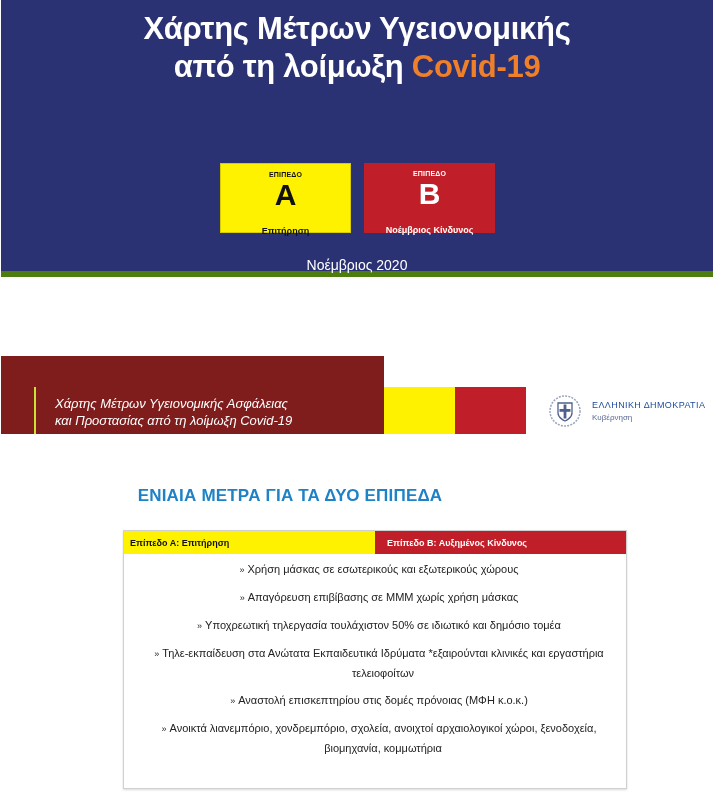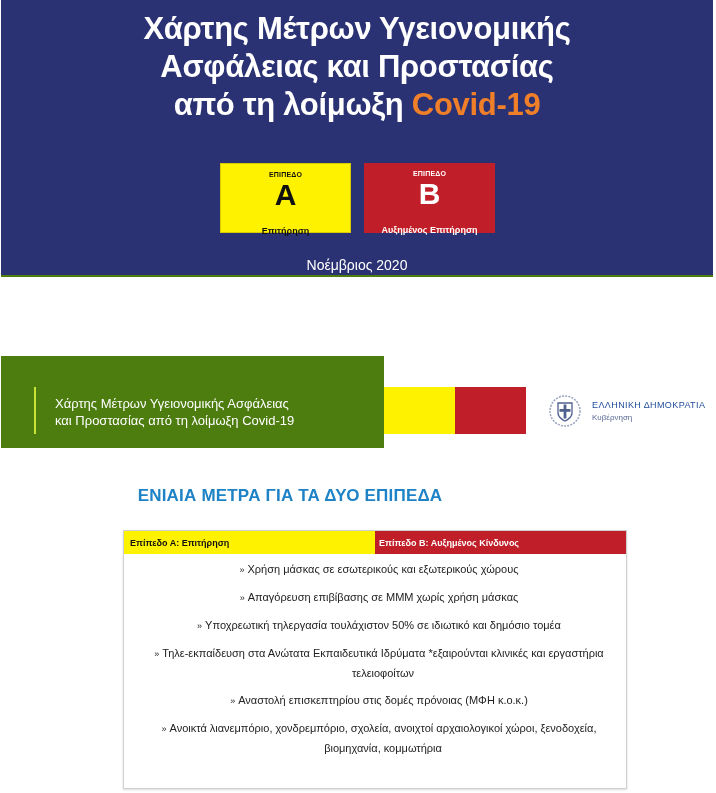--- a/index.html
+++ b/index.html
@@ -3,21 +3,21 @@
 <meta charset="utf-8">
 <style>
   * { box-sizing: border-box; margin: 0; padding: 0; }
   html, body { width: 716px; height: 793px; background: #ffffff; overflow: hidden; }
   body { position: relative; font-family: "Liberation Sans", "DejaVu Sans", sans-serif; }
 
   
   .cover {
     position: absolute; left: 1px; top: 0; width: 712px; height: 277px;
     background: #2b3274;
-    border-bottom: 2px solid #4d7c0f;
+    border-bottom: 6px solid #4d7c0f;
   }
   .cover-title {
     position: absolute; left: 0; top: 10px; width: 712px;
     text-align: center; color: #ffffff; font-weight: bold;
     font-size: 31px; line-height: 38px; letter-spacing: -0.3px;
   }
   .cover-title .accent { color: #f07f2a; }
   .level-box {
     position: absolute; top: 163px; width: 131px; height: 70px;
     text-align: center;
@@ -27,22 +27,23 @@
   .level-box .lvl-kicker { font-size: 7px; font-weight: bold; margin-top: 7px; letter-spacing: 0.2px; }
   .level-box .lvl-letter { font-size: 30px; font-weight: bold; line-height: 30px; margin-top: 2px; }
   .level-box .lvl-name { font-size: 9px; font-weight: bold; margin-top: 16px; }
   .cover-date {
     position: absolute; left: 0; top: 257px; width: 712px;
     text-align: center; color: #ffffff; font-size: 14px;
   }
 
   
   .banner {
-    position: absolute; left: 1px; top: 356px; width: 383px; height: 92px;
-    background: #4d7c0f;
+    position: absolute; left: 1px; top: 356px; width: 383px; height: 78px;
+    background: #7f1d1d;
+    font-style: italic;
   }
   .banner-accent {
     position: absolute; left: 33px; top: 31px; width: 2px; height: 47px;
     background: #c7e336;
   }
   .banner-title {
     position: absolute; left: 54px; top: 39px; width: 330px;
     color: #ffffff; font-size: 13px; line-height: 17px;
   }
   .stripe-yellow { position: absolute; left: 384px; top: 387px; width: 71px; height: 47px; background: #fff200; }
@@ -69,47 +70,46 @@
 
   
   .measures {
     position: absolute; left: 123px; top: 530px; width: 504px; height: 259px;
     border: 1px solid #d0d0d0; box-shadow: 0 1px 2px rgba(0,0,0,0.15);
     background: #ffffff;
   }
   .measures-head { display: flex; height: 23px; }
   .head-cell { font-size: 9px; font-weight: bold; padding: 7px 0 0 6px; }
   .head-cell.a { width: 251px; background: #fff200; color: #111111; }
-  .head-cell.b { flex: 1; background: #c01e28; color: #ffffff; padding-left: 4px; }
+  .head-cell.b { flex: 1; background: #c01e28; color: #ffffff; padding-left: 12px; }
   .measure-list { list-style: none; padding: 6px 0 0 5px; text-align: center; }
   .measure-item {
     font-size: 11px; line-height: 19px; color: #222222;
     margin-bottom: 8px; padding-left: 11px; text-indent: -11px;
   }
   .measure-item .bullet { font-size: 9px; display: inline-block; width: 11px; text-indent: 0; }
 </style>
 </head>
 <body>
 
 <section class="cover">
   <h1 class="cover-title">
     <div>Χάρτης Μέτρων Υγειονομικής</div>
-    <div>Ασφάλειας και Προστασίας</div>
     <div><span>από τη λοίμωξη </span><span class="accent">Covid-19</span></div>
   </h1>
 
   <div class="level-box a">
     <div class="lvl-kicker">ΕΠΙΠΕΔΟ</div>
     <div class="lvl-letter">A</div>
     <div class="lvl-name">Επιτήρηση</div>
   </div>
   <div class="level-box b">
     <div class="lvl-kicker">ΕΠΙΠΕΔΟ</div>
     <div class="lvl-letter">B</div>
-    <div class="lvl-name">Αυξημένος Επιτήρηση</div>
+    <div class="lvl-name">Νοέμβριος Κίνδυνος</div>
   </div>
 
   <div class="cover-date">Νοέμβριος 2020</div>
 </section>
 
 <header class="banner">
   <div class="banner-accent"></div>
   <div class="banner-title">
     <div>Χάρτης Μέτρων Υγειονομικής Ασφάλειας</div>
     <div>και Προστασίας από τη λοίμωξη Covid-19</div>

